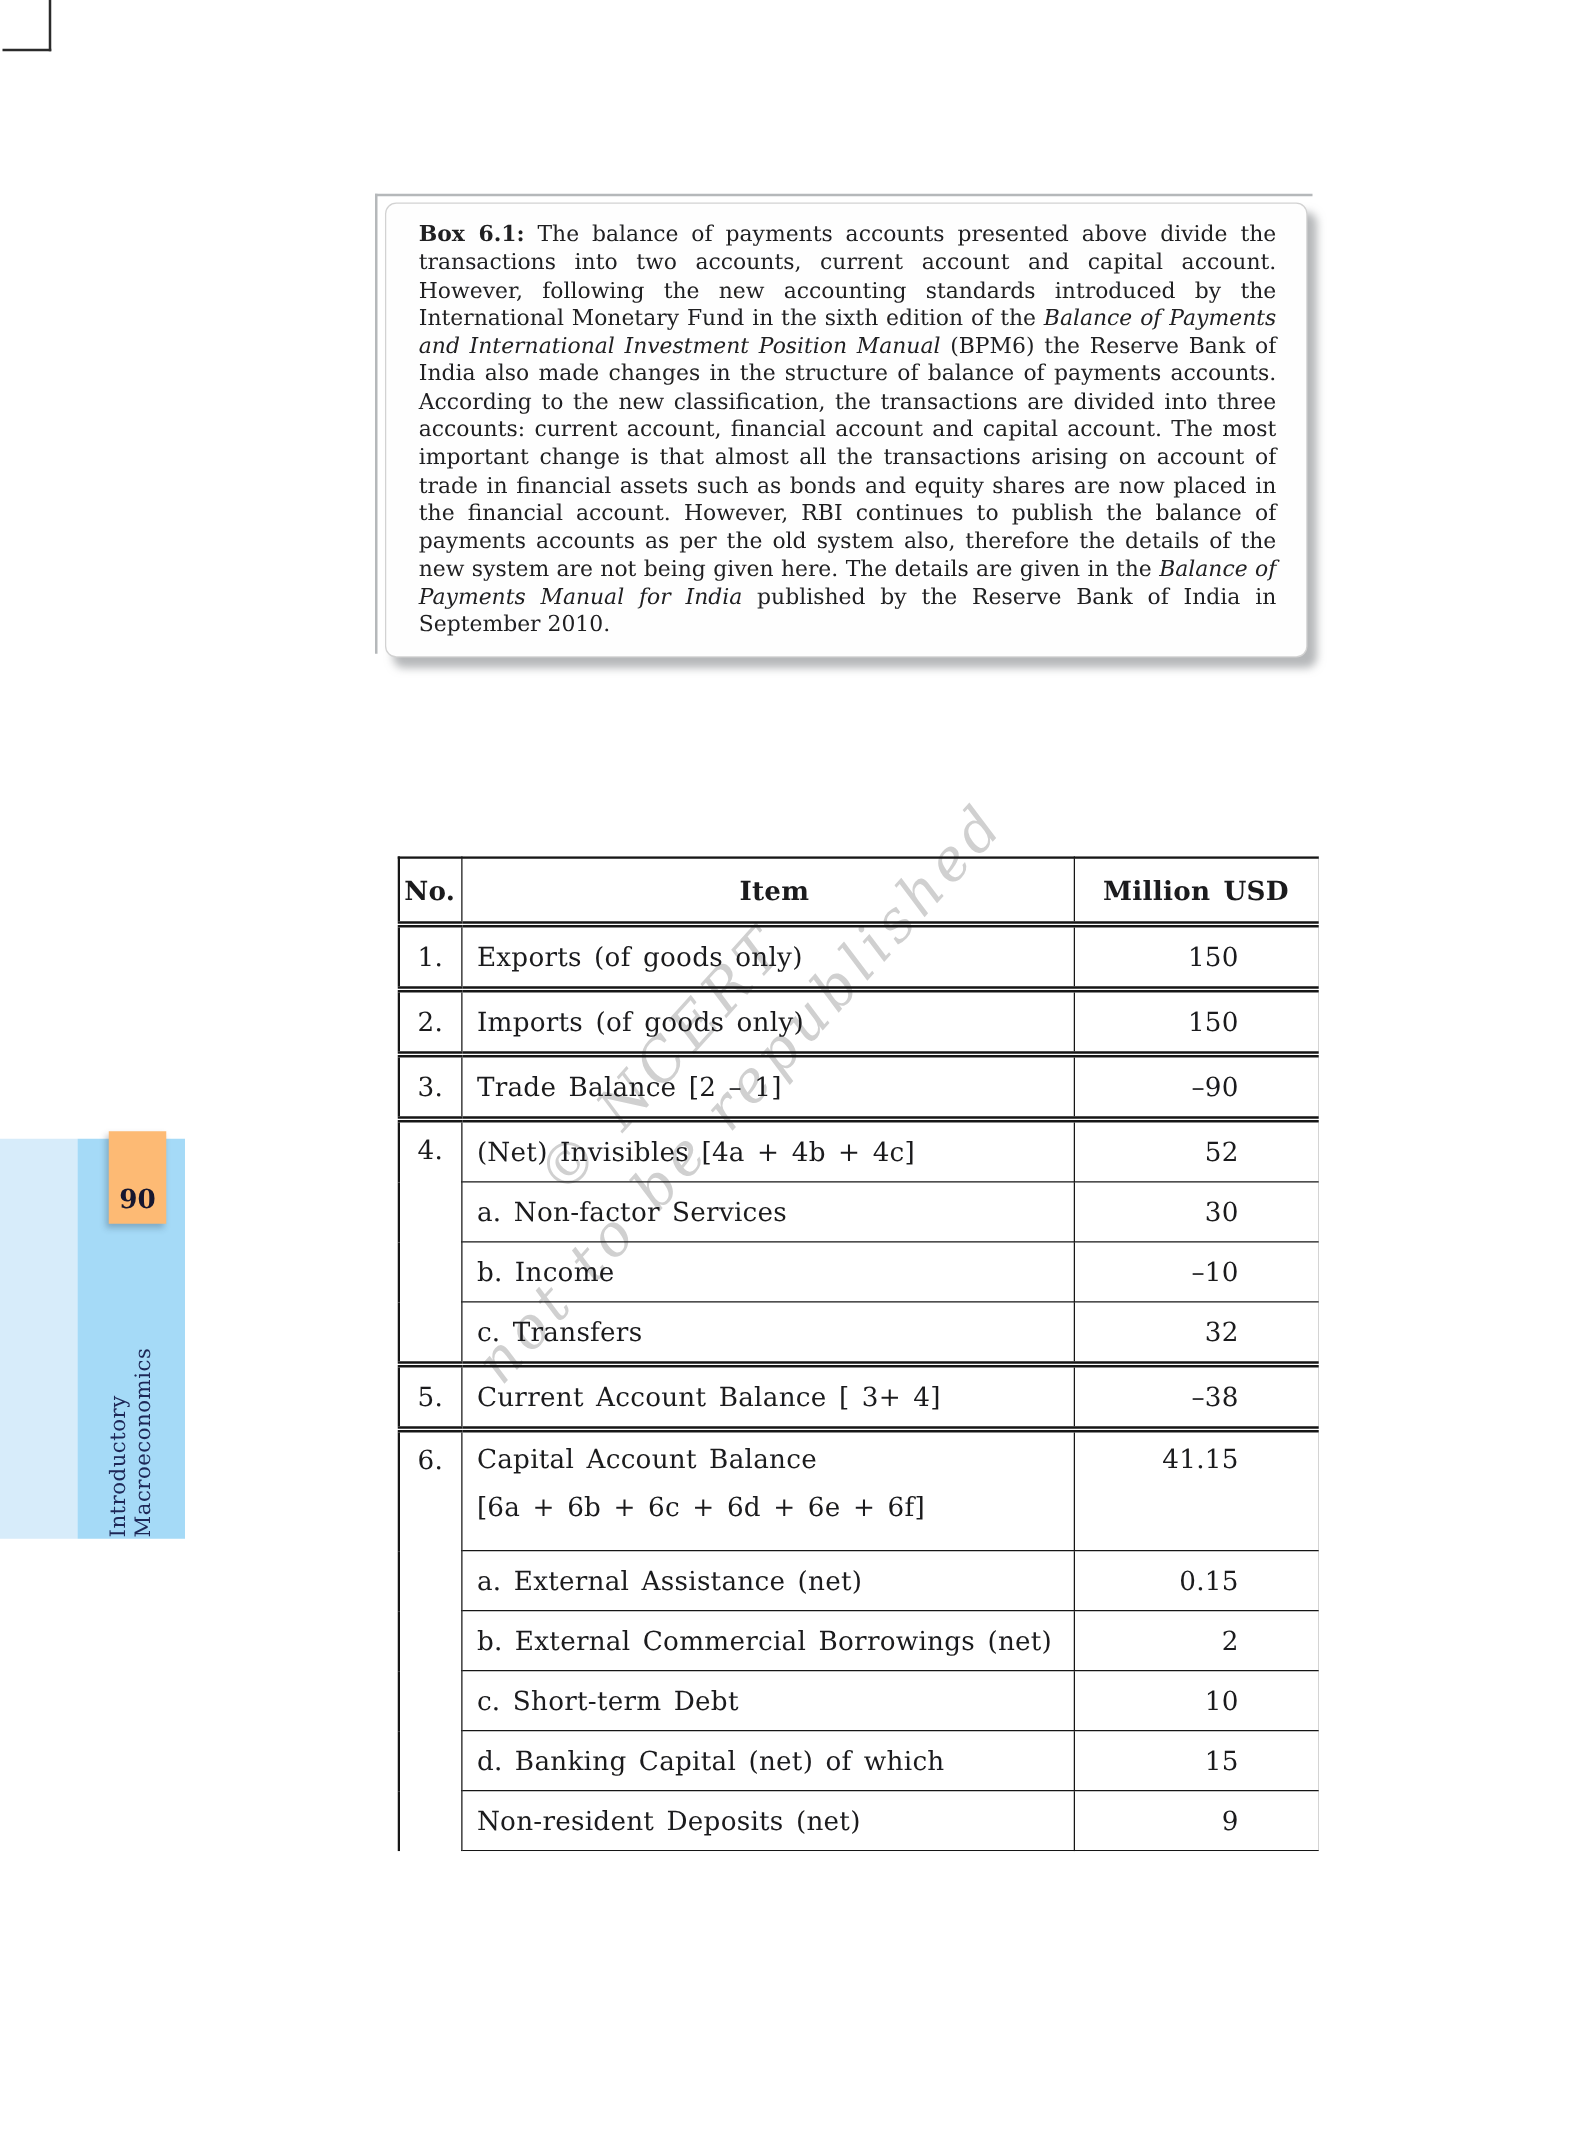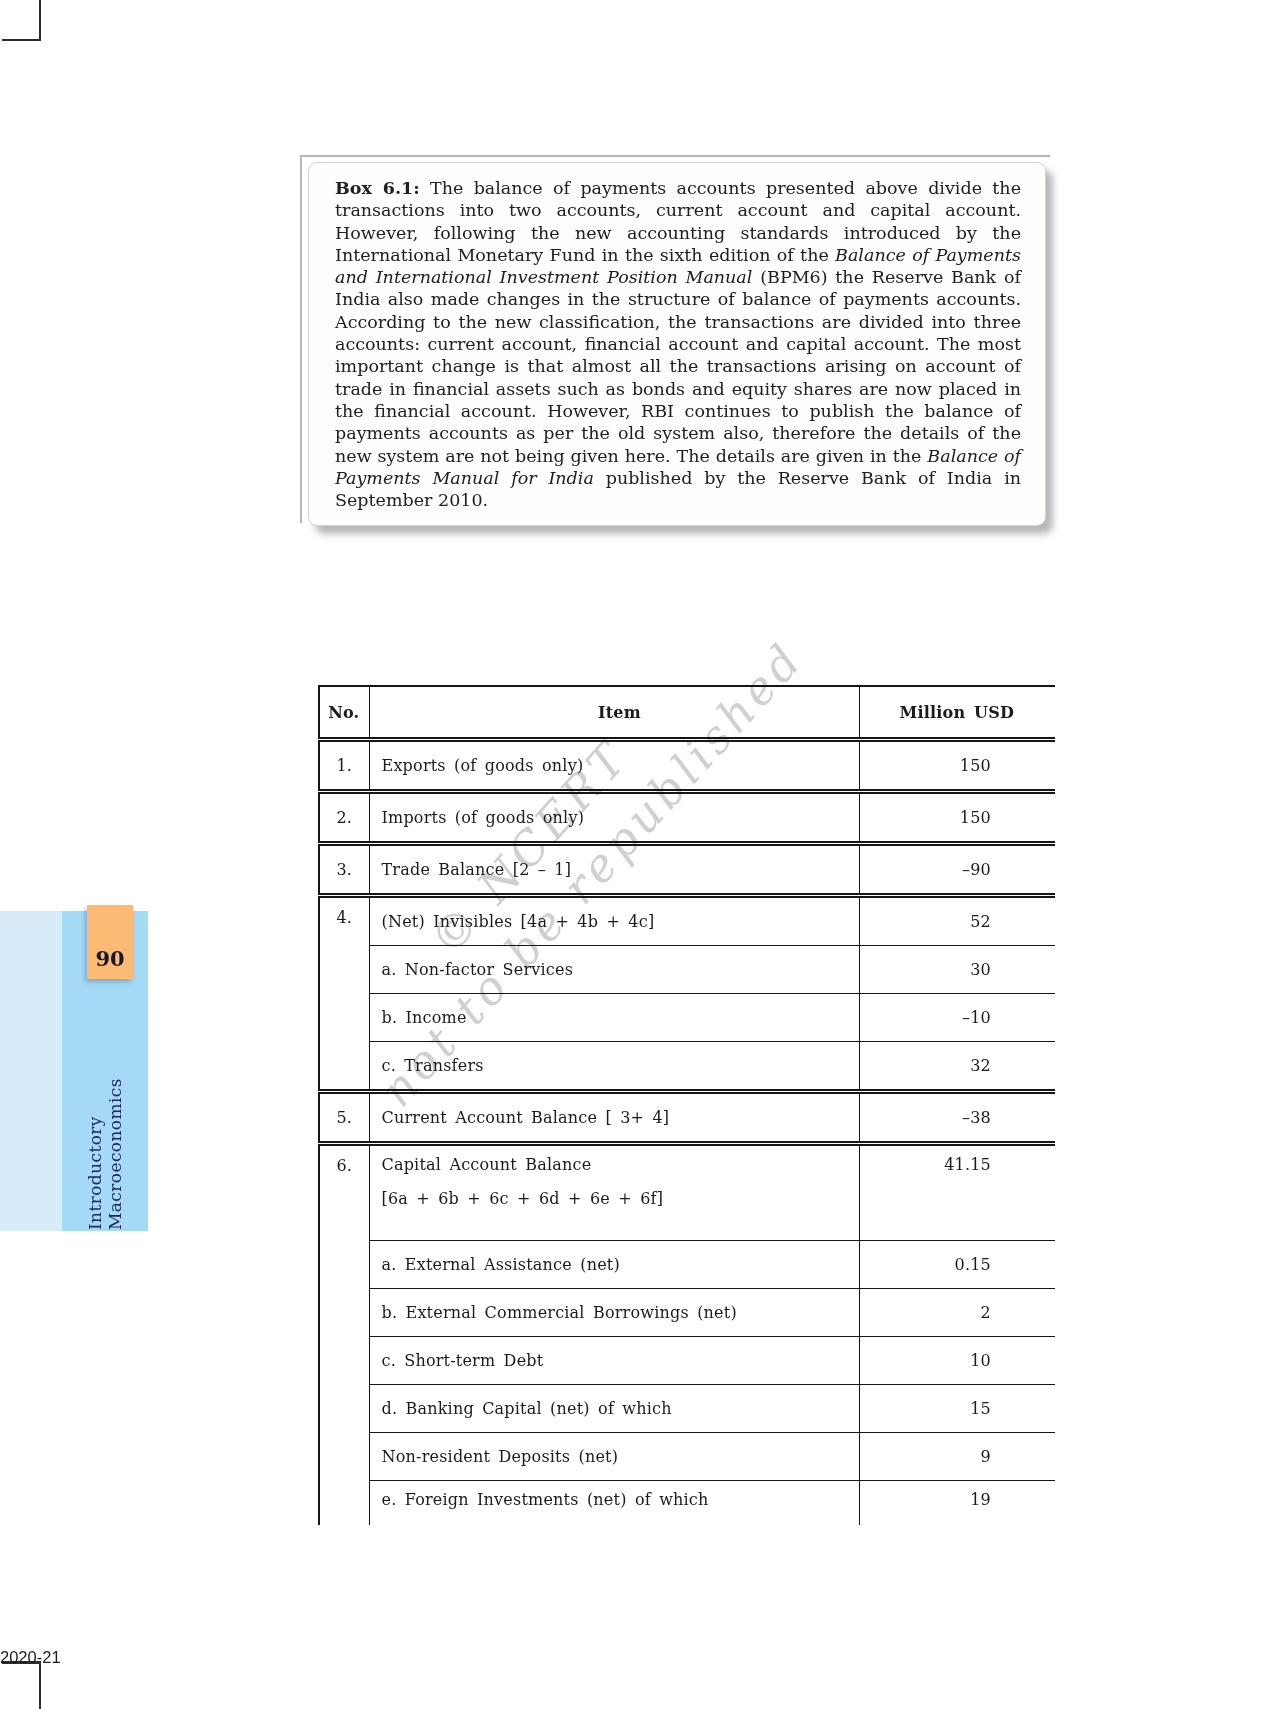--- a/index.html
+++ b/index.html
@@ -1,16 +1,16 @@
 <!DOCTYPE html>
 <html><head>
 <meta charset="utf-8">
 <style>
   html,body{margin:0;padding:0;background:#ffffff;}
-  .page{position:relative;width:1275px;height:1709px;background:#ffffff;overflow:hidden;
+  .page{position:relative;width:1275px;height:1481px;background:#ffffff;overflow:hidden;
         font-family:"DejaVu Serif",serif;color:#1c1c1e;}
 
   
   .mark{position:absolute;background:#2b2b2b;}
 
   
   .box-outline{position:absolute;background:#b5b8ba;}
   .box-card{position:absolute;left:308px;top:162px;width:736px;height:362px;
             background:#fefefe;border:1.5px solid #d2d2d2;border-radius:9px;
             box-shadow:7px 8px 7px rgba(122,126,130,.55);}
@@ -28,21 +28,21 @@
   .watermark{position:absolute;left:285px;top:800px;width:560px;height:160px;
              transform:rotate(-48deg);text-align:center;z-index:1;
              font-family:"DejaVu Serif",serif;font-style:italic;
              font-size:46px;line-height:64px;letter-spacing:5px;
              color:rgba(138,138,138,.40);white-space:nowrap;}
 
   
   .table-clip{position:absolute;left:318px;top:685px;width:737px;height:840px;
               overflow:hidden;z-index:2;}
   table.bop{border-collapse:collapse;width:737px;table-layout:fixed;
-            font-size:16px;color:#1b1b1d;word-spacing:3px;letter-spacing:.2px;}
+            font-size:21px;color:#1b1b1d;word-spacing:3px;letter-spacing:.2px;}
   table.bop{border:2.5px solid #161616;border-bottom:0;}
   table.bop th,table.bop td{border:1.5px solid #161616;}
   table.bop thead th{border-bottom:5px double #161616;height:48px;
                      font-weight:bold;text-align:center;padding-left:12px;}
   table.bop thead th.c{text-align:center;padding-left:0;}
   tr.group>td{border-top:5px double #161616;}
   tr.h-s>td{height:45px;}
   tr.h-t>td{height:84px;}
   td.no-cell{text-align:center;vertical-align:middle;}
   td.no-span{vertical-align:top;padding-top:10px;}

